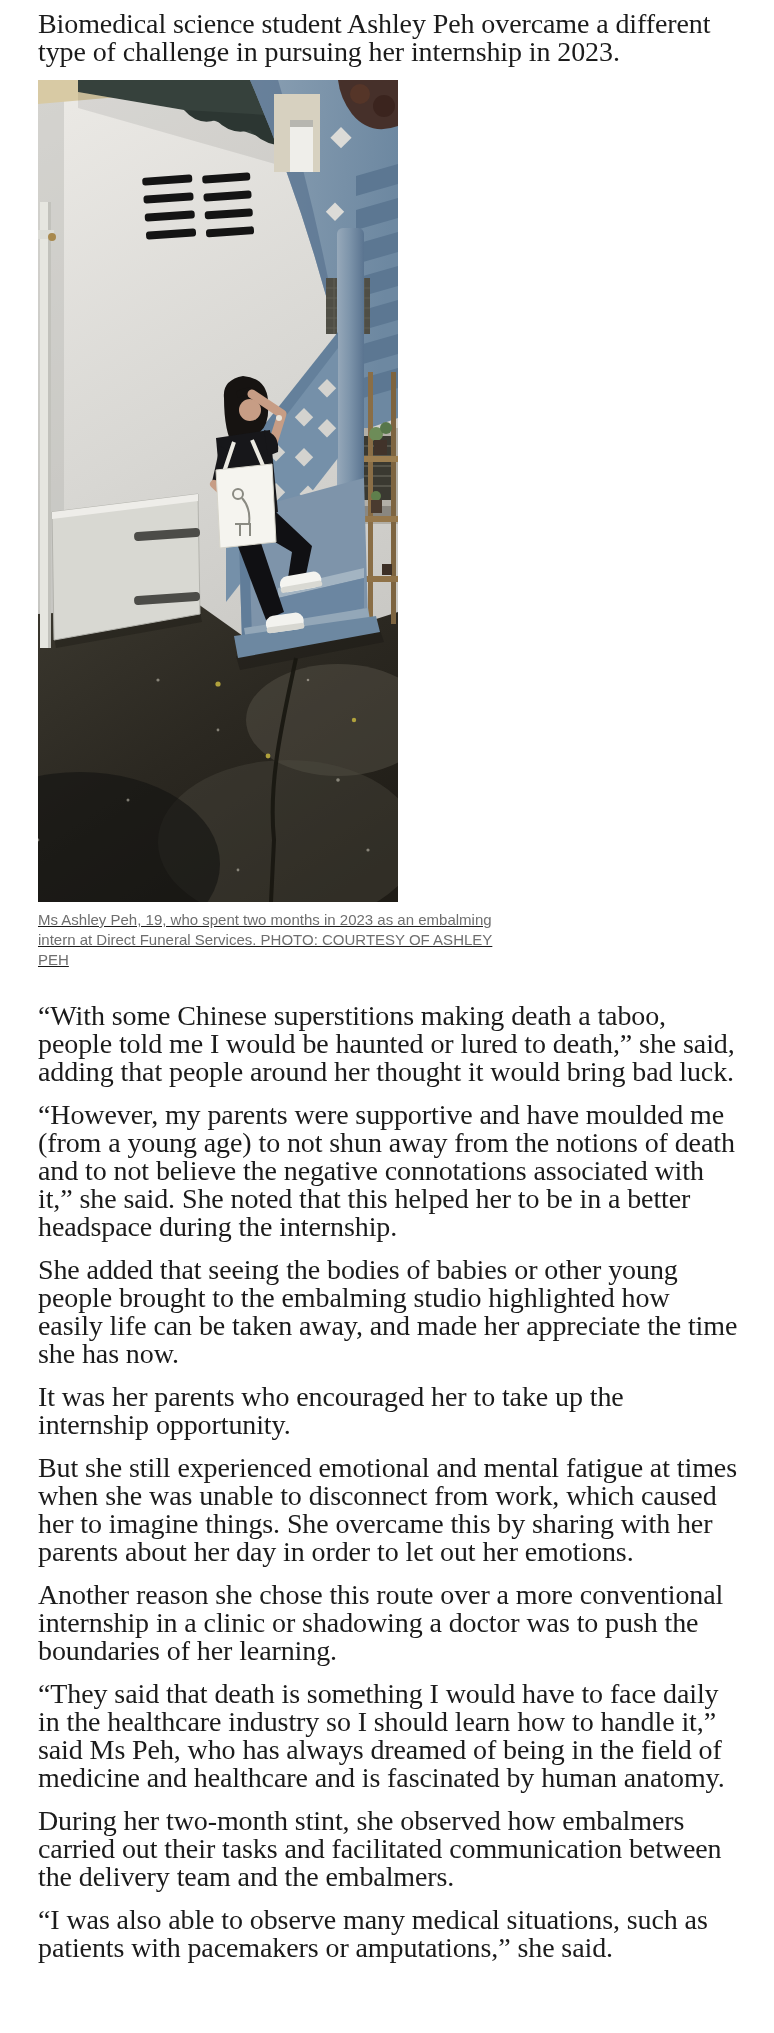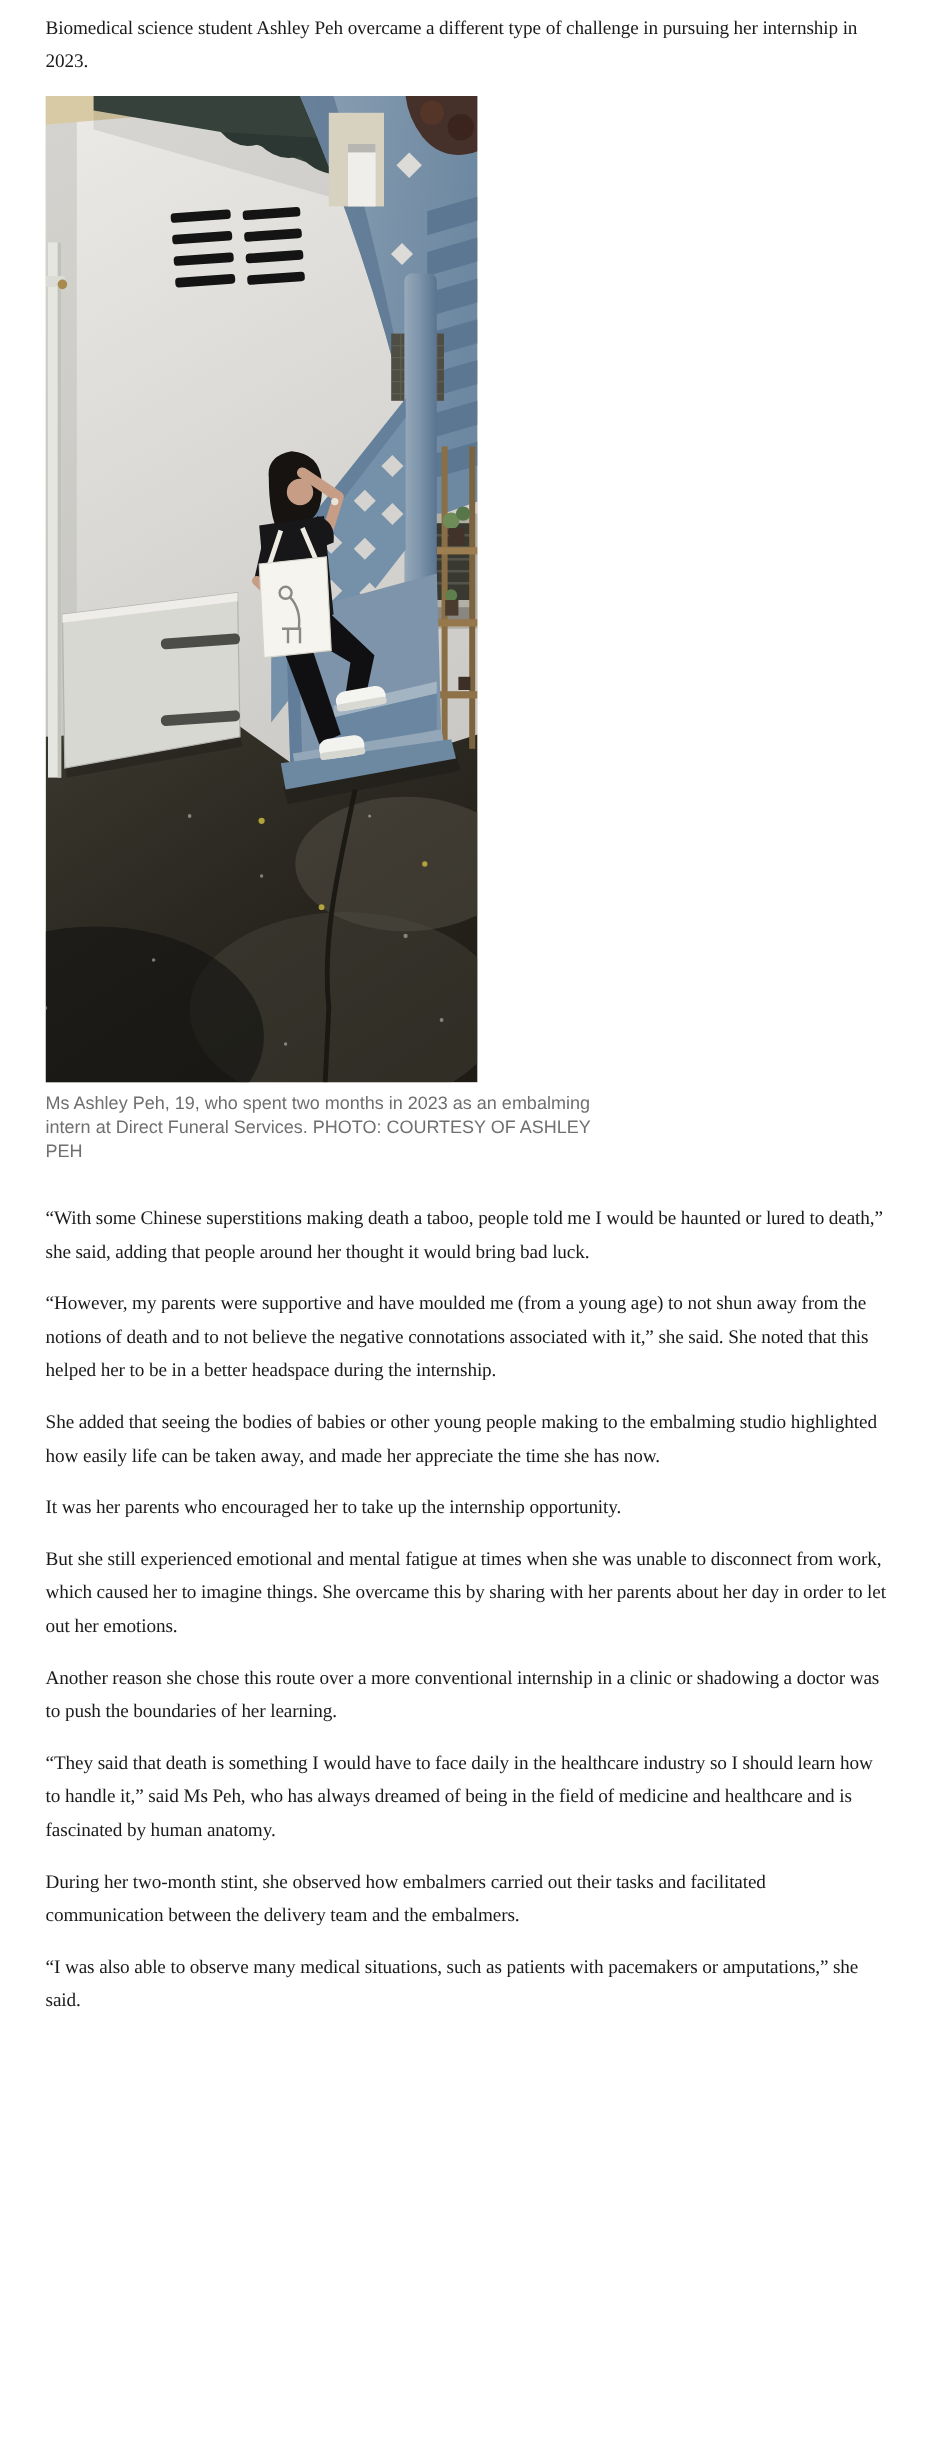--- a/index.html
+++ b/index.html
@@ -1,20 +1,20 @@
 <!DOCTYPE html>
 <html><head>
 <meta charset="utf-8">
 <style>
   html, body { margin: 0; padding: 0; background: #ffffff; }
   body { width: 774px; font-family: "Liberation Serif", serif; color: #1b1b1b; }
   .page { padding: 10px 34px 18px 38px; }
-  p.body { font-size: 16px; line-height: 28px; margin: 0 0 15px 0; letter-spacing: -0.1px; }
+  p.body { font-size: 28px; line-height: 28px; margin: 0 0 15px 0; letter-spacing: -0.1px; }
   p.intro { margin-bottom: 14px; }
-  figure { margin: 0 0 32px 0; padding: 0; }
+  figure { margin: 0 0 32px 0; padding: 0; text-decoration: underline; }
   .photo-frame { width: 360px; height: 822px; overflow: hidden; background: #d8d7d3; }
   figcaption {
     font-family: "Liberation Sans", sans-serif;
     font-size: 15px; line-height: 20px; color: #6f6f6f;
     margin-top: 8px; max-width: 462px;
   }
   .article-body p.body:last-child { margin-bottom: 0; }
 </style>
 </head>
 <body>
@@ -223,21 +223,21 @@
           <rect x="166" y="150" width="48" height="8" rx="3"></rect>
         </g>
       </svg>
     </div>
     <figcaption>Ms Ashley Peh, 19, who spent two months in 2023 as an embalming intern at Direct Funeral Services. PHOTO: COURTESY OF ASHLEY PEH</figcaption>
   </figure>
 
   <div class="article-body">
     <p class="body">“With some Chinese superstitions making death a taboo, people told me I would be haunted or lured to death,” she said, adding that people around her thought it would bring bad luck.</p>
     <p class="body">“However, my parents were supportive and have moulded me (from a young age) to not shun away from the notions of death and to not believe the negative connotations associated with it,” she said. She noted that this helped her to be in a better headspace during the internship.</p>
-    <p class="body">She added that seeing the bodies of babies or other young people making to the embalming studio highlighted how easily life can be taken away, and made her appreciate the time she has now.</p>
+    <p class="body">She added that seeing the bodies of babies or other young people brought to the embalming studio highlighted how easily life can be taken away, and made her appreciate the time she has now.</p>
     <p class="body">It was her parents who encouraged her to take up the internship opportunity.</p>
     <p class="body">But she still experienced emotional and mental fatigue at times when she was unable to disconnect from work, which caused her to imagine things. She overcame this by sharing with her parents about her day in order to let out her emotions.</p>
     <p class="body">Another reason she chose this route over a more conventional internship in a clinic or shadowing a doctor was to push the boundaries of her learning.</p>
     <p class="body">“They said that death is something I would have to face daily in the healthcare industry so I should learn how to handle it,” said Ms Peh, who has always dreamed of being in the field of medicine and healthcare and is fascinated by human anatomy.</p>
     <p class="body">During her two-month stint, she observed how embalmers carried out their tasks and facilitated communication between the delivery team and the embalmers.</p>
     <p class="body">“I was also able to observe many medical situations, such as patients with pacemakers or amputations,” she said.</p>
   </div>
 
 </div>
 

